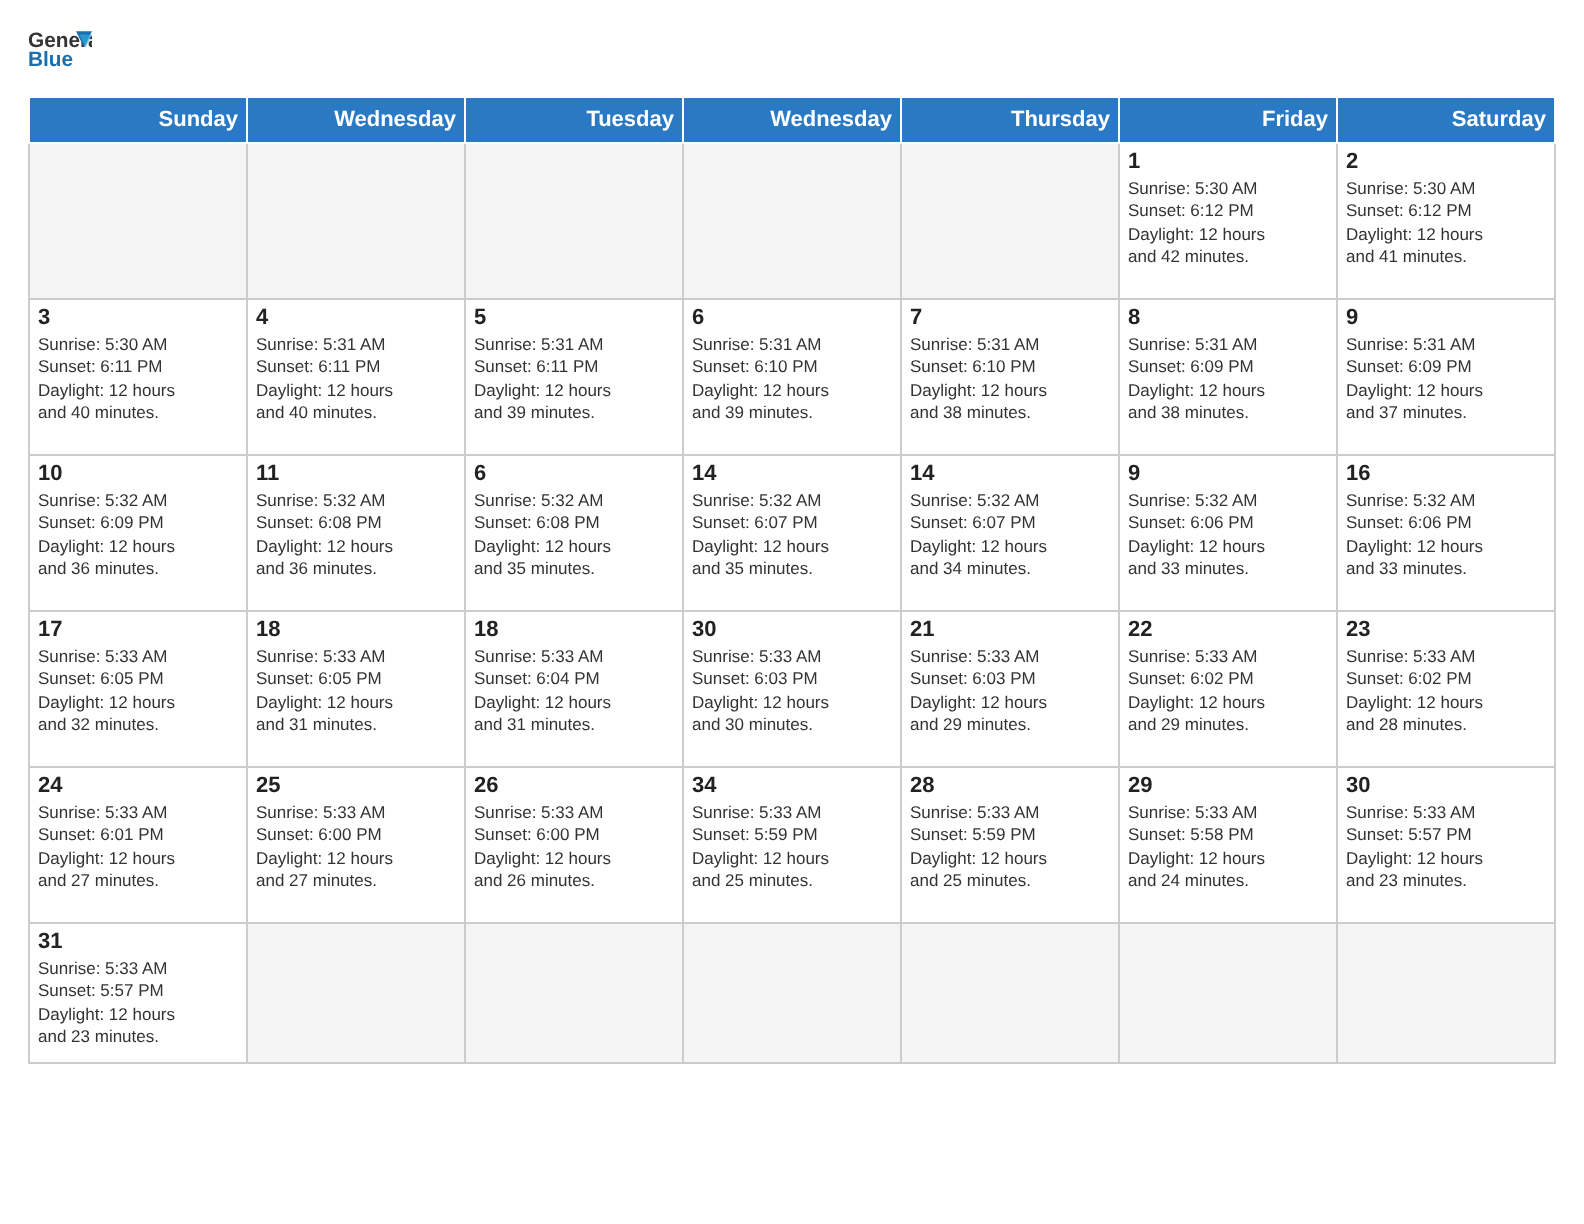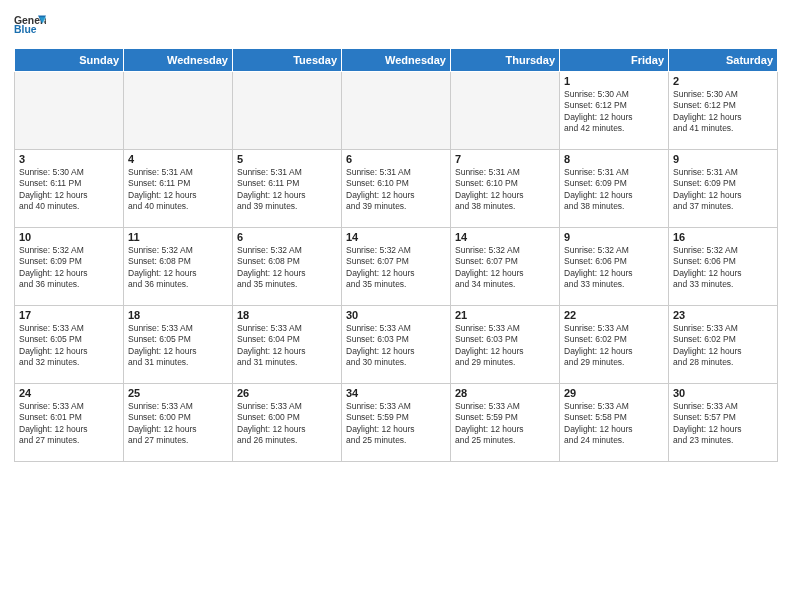--- a/index.html
+++ b/index.html
@@ -335,15 +335,30 @@
 and 24 minutes.</div>
           </td>
           <td>
             <span class="day-num">30</span>
             <div class="day-info" style="white-space: pre-line;">Sunrise: 5:33 AM
 Sunset: 5:57 PM
 Daylight: 12 hours
 and 23 minutes.</div>
           </td>
         </tr>
+        <tr class="last-row">
+          <td>
+            <span class="day-num">31</span>
+            <div class="day-info" style="white-space: pre-line;">Sunrise: 5:33 AM
+Sunset: 5:57 PM
+Daylight: 12 hours
+and 23 minutes.</div>
+          </td>
+          <td class="empty"></td>
+          <td class="empty"></td>
+          <td class="empty"></td>
+          <td class="empty"></td>
+          <td class="empty"></td>
+          <td class="empty"></td>
+        </tr>
       </tbody>
   </table>
 </div>
 
 </body></html>

